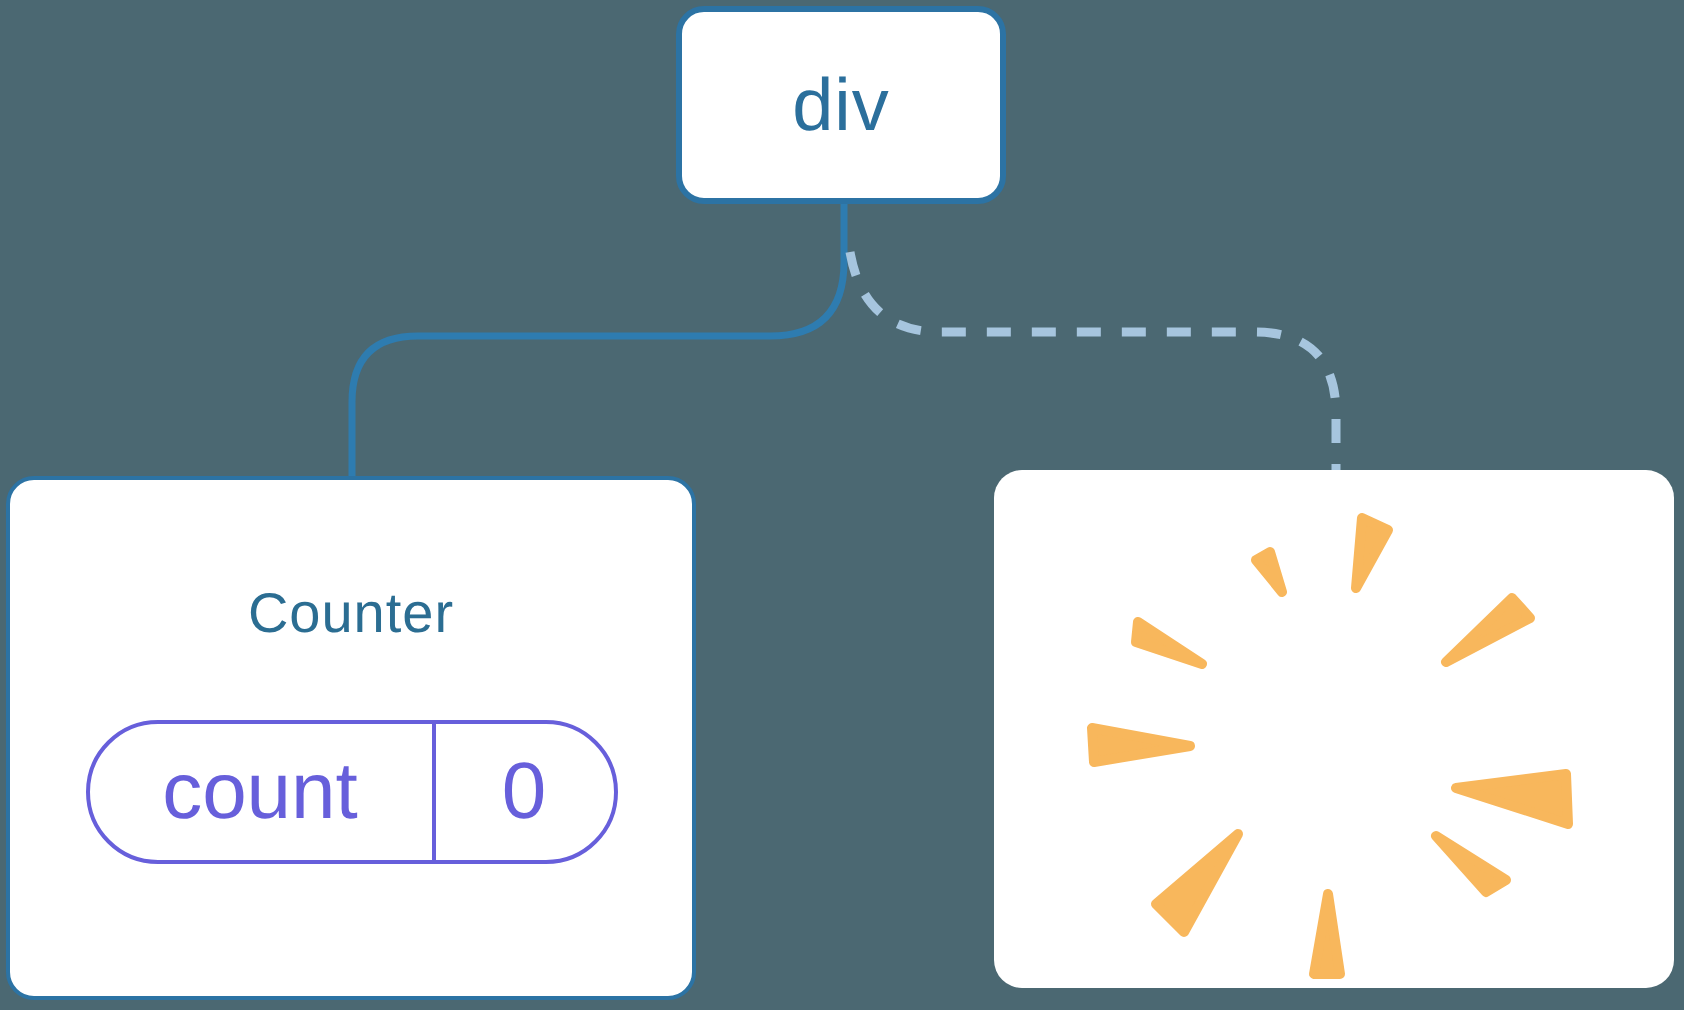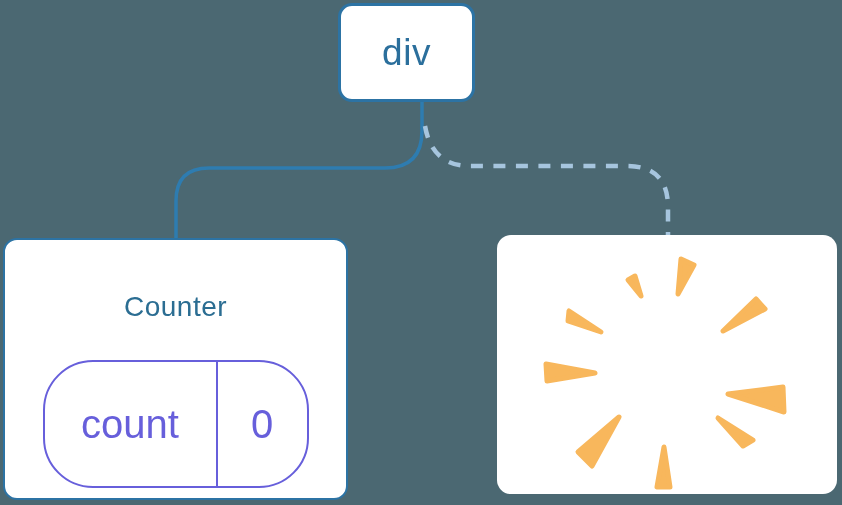--- a/index.html
+++ b/index.html
@@ -21,41 +21,41 @@
     position:relative;
   }
   .canvas{position:absolute;inset:0;}
   .connectors{position:absolute;left:0;top:0;width:842px;height:505px;pointer-events:none;}
   .node{
     position:absolute;
     background:var(--node-fill);
     border-radius:14px;
   }
   .node-div{
-    left:338px;top:3px;width:137px;height:99px;
+    left:338px;top:3px;width:165px;height:99px;
     border:3px solid var(--node-border);
     display:flex;align-items:center;justify-content:center;
   }
   .node-div .label{
     color:var(--root-label);
     font-size:37px;font-weight:500;letter-spacing:0.5px;
   }
   .node-counter{
     left:3px;top:238px;width:345px;height:262px;
     border:2px solid var(--node-border);
     display:flex;flex-direction:column;align-items:center;
   }
   .counter-title{
     margin-top:44px;
     color:var(--counter-title);
     font-size:28px;font-weight:500;line-height:46px;letter-spacing:0.5px;
   }
   .state-pill{
     margin-top:30px;
-    width:266px;height:128px;
+    width:266px;height:72px;
     border:2px solid var(--state-indigo);
     border-radius:50px;
     display:flex;align-items:stretch;
     overflow:hidden;
   }
   .state-pill .cell{
     display:flex;align-items:center;justify-content:center;
     color:var(--state-indigo);
     font-size:40px;
   }

